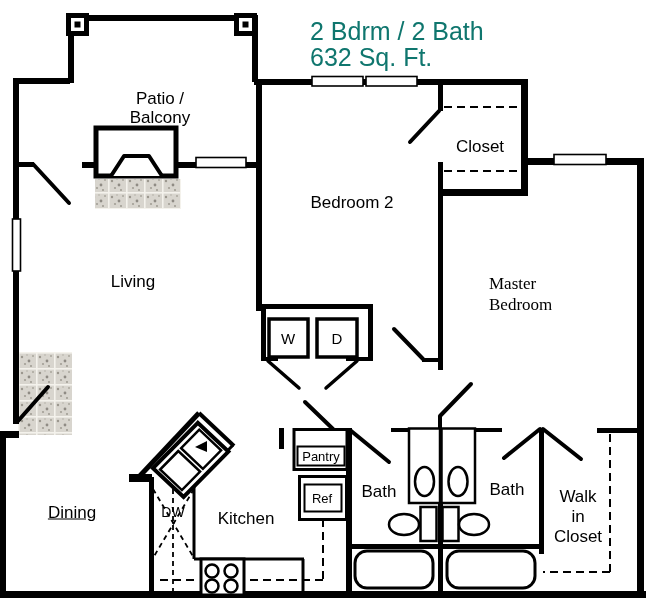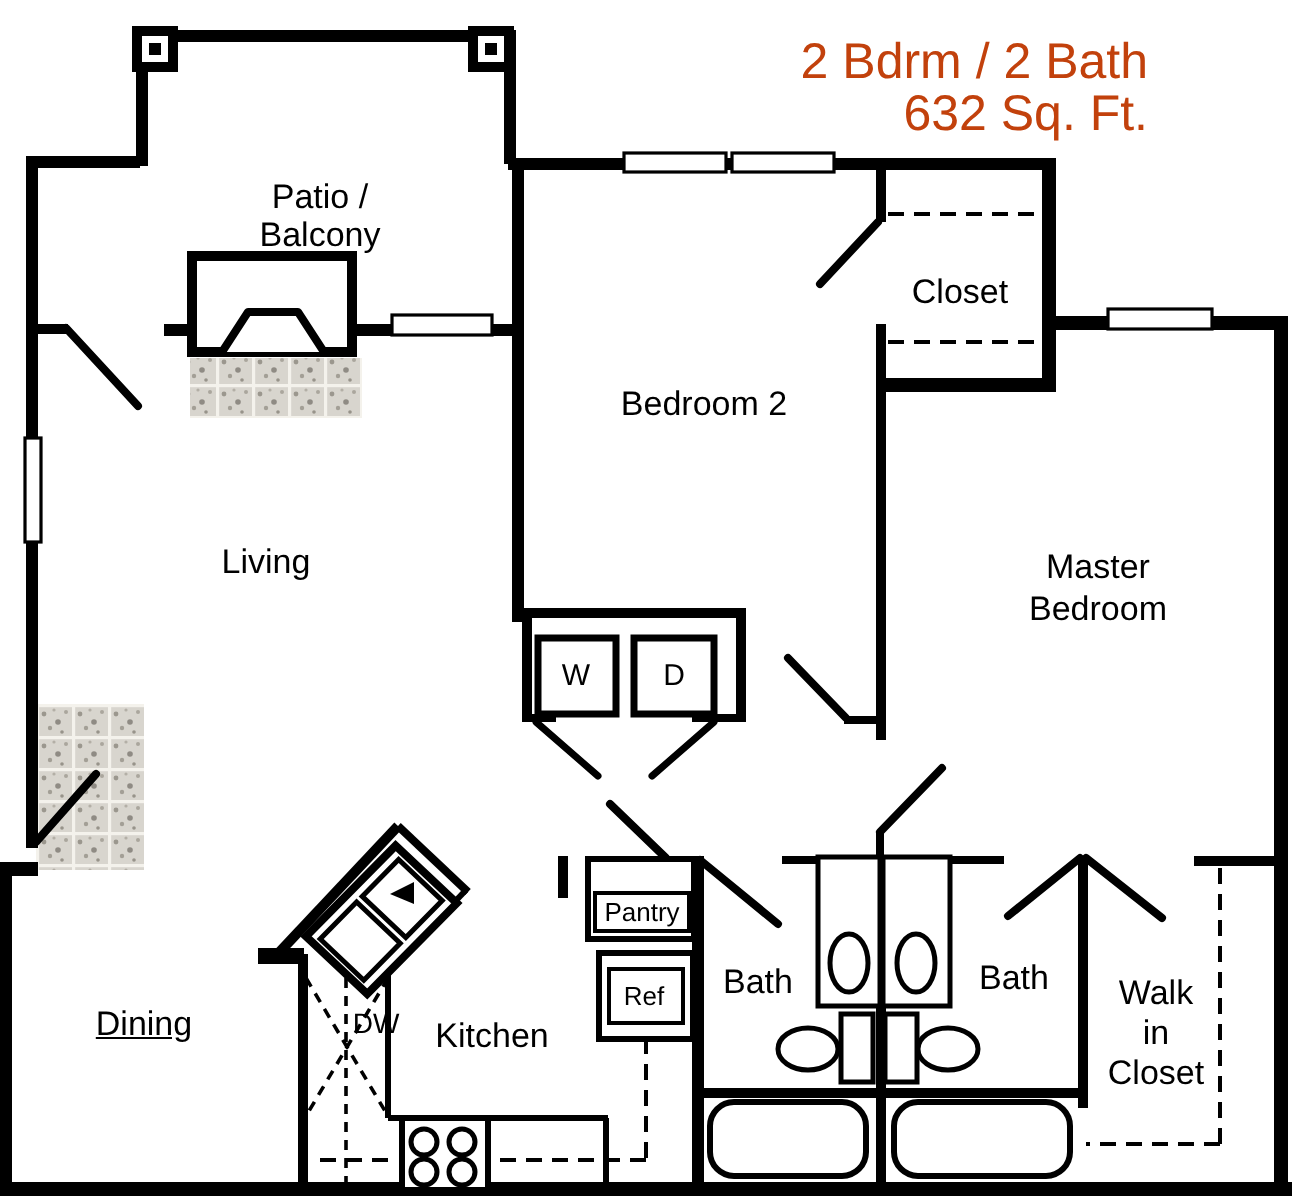--- a/index.html
+++ b/index.html
@@ -4,34 +4,34 @@
 <style>
   html,body{margin:0;padding:0;background:#fff;}
   #plan{position:relative;width:646px;height:600px;background:#ffffff;overflow:hidden;
         font-family:"Liberation Sans",sans-serif;}
   #plan svg{position:absolute;left:0;top:0;}
   .lbl{position:absolute;color:#000;white-space:nowrap;transform:translate(-50%,-50%);
        font-size:17px;line-height:19px;text-align:center;}
   .sm{font-size:13px;}
   .wd{font-size:15px;}
   .dwl{font-size:14px;}
-  .title-block{position:absolute;left:310px;top:18px;width:264px;text-align:right;
-       font-size:25px;line-height:26px;color:#c2410c;}
+  .title-block{position:absolute;left:310px;top:18px;width:264px;text-align:left;
+       font-size:25px;line-height:26px;color:#0f766e;}
   .multi{transform:none;}
   .patio-block{left:90px;top:44px;width:140px;position:absolute;text-align:center;font-size:17px;line-height:19px;margin-top:45px;}
-  .master-block{left:489px;top:273px;width:120px;position:absolute;text-align:center;font-size:17px;line-height:21px;}
+  .master-block{left:489px;top:273px;width:120px;position:absolute;text-align:left;font-size:17px;line-height:21px;font-family:Liberation Serif, serif;}
   .wic-block{left:528px;top:487px;width:100px;position:absolute;text-align:center;font-size:17px;line-height:20px;}
   .l-living{left:133px;top:281px;}
   .l-dining{left:72px;top:512px;text-decoration:underline;}
   .l-kitchen{left:246px;top:518px;}
   .l-bedroom2{left:352px;top:202px;}
   .l-closet{left:480px;top:146px;}
   .l-bath1{left:379px;top:491px;}
   .l-bath2{left:507px;top:489px;}
-  .l-dw{left:188px;top:512px;}
+  .l-dw{left:173px;top:512px;}
   .l-pantry{left:321px;top:456px;}
   .l-ref{left:322px;top:498px;}
   .l-w{left:288px;top:338px;}
   .l-d{left:337px;top:338px;}
 </style>
 </head>
 <body>
 
 <div id="plan">
 

